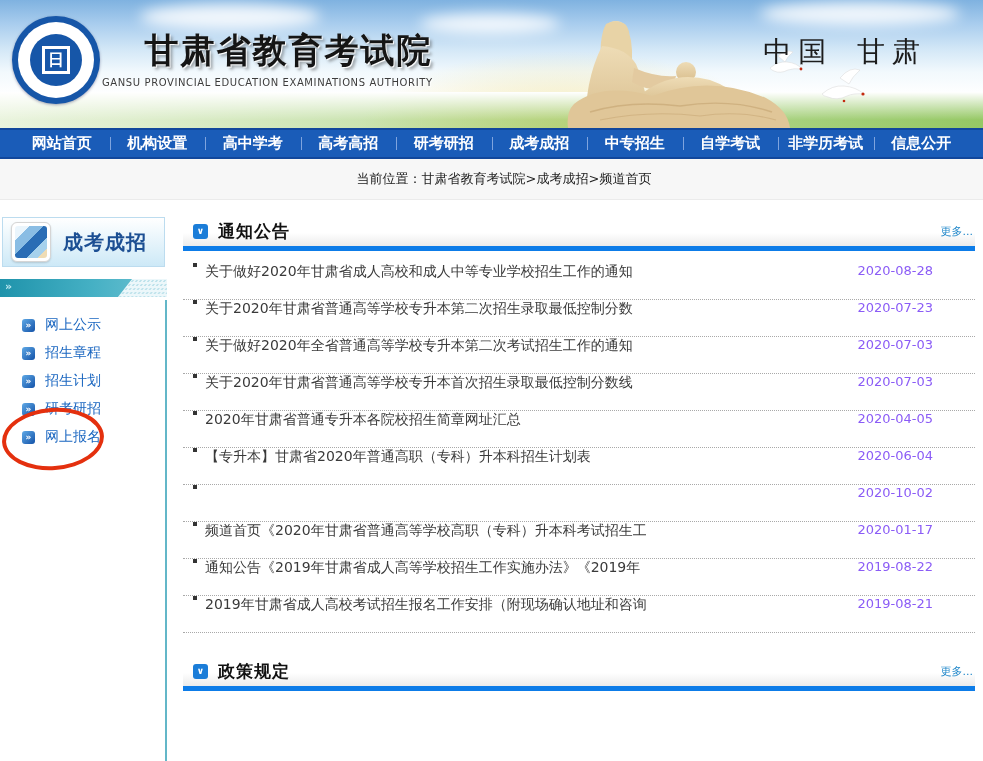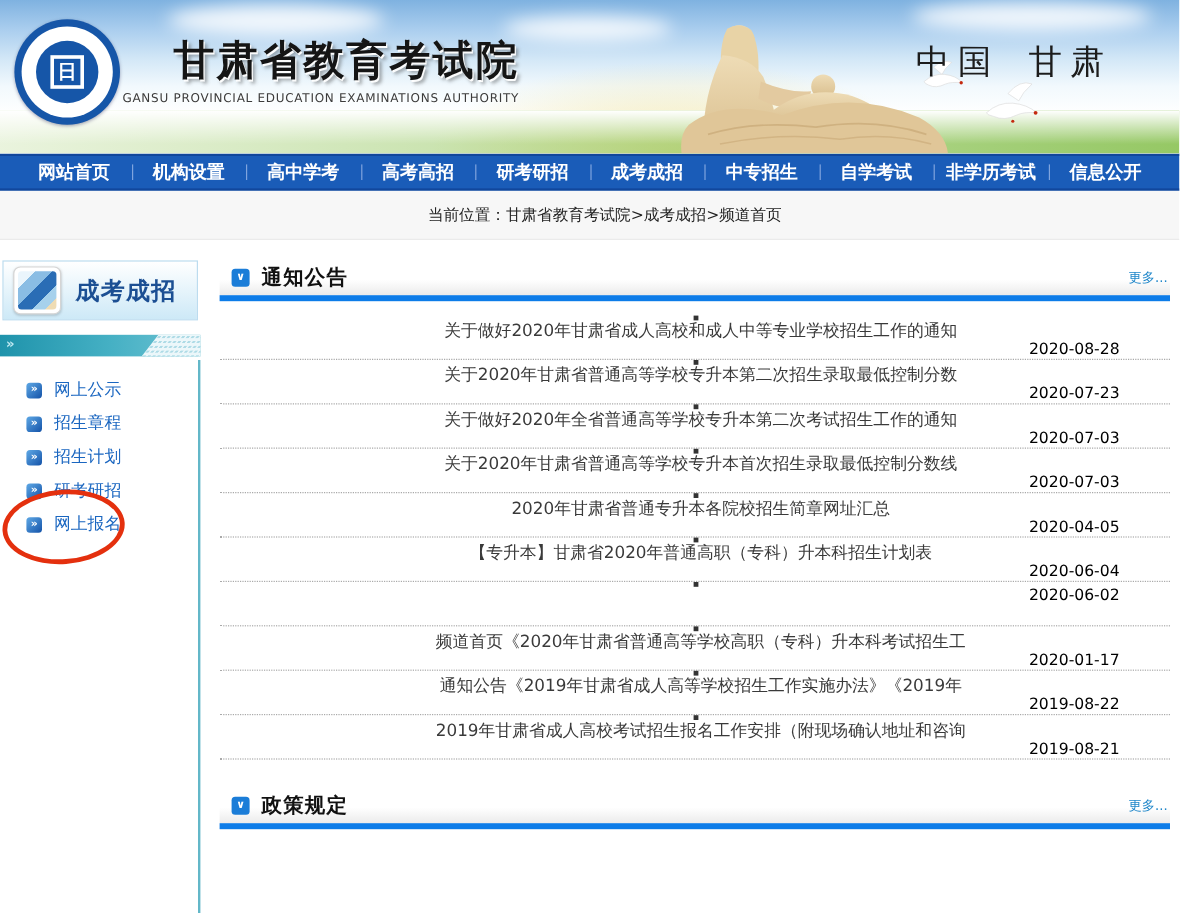--- a/index.html
+++ b/index.html
@@ -86,26 +86,26 @@
   .sec-header { height:34px; display:flex; align-items:center; padding:0 2px 0 10px;
     background:linear-gradient(to bottom,#ffffff 55%,#ebebeb);
     border-bottom:5px solid var(--section-bar-blue,#0d7ce8); }
   .sec-icon { width:15px; height:15px; border-radius:3px; background:#1b7dd8; flex:none;
     color:#fff; font-size:9px; font-weight:bold; line-height:15px; text-align:center; }
   .sec-title { margin-left:10px; font-size:17px; font-weight:bold; color:#111; letter-spacing:1px; }
   .sec-more { margin-left:auto; font-size:11px; color:var(--link-blue,#1e86c9); text-decoration:none; cursor:pointer; }
 
   .rows { margin-top:12px; }
   .rows2 { margin-top:8px; }
-  .row { height:37px; display:flex; align-items:center; padding:0 0 0 10px;
-    border-bottom:1px dotted #a9a9a9;flex-direction:column; }
+  .row { height:37px; display:flex; padding:0 0 0 10px;
+    border-bottom:1px dotted #a9a9a9; }
   .bullet { width:4px; height:4px; background:#333; flex:none; margin-right:8px; }
   .row-title { font-size:14px; color:#3a3a3a; text-decoration:none; cursor:pointer;
     white-space:nowrap; overflow:hidden; }
-  .row-date { margin-left:auto; padding-right:42px; font-size:13px; color:#000000; flex:none; }
+  .row-date { margin-left:auto; padding-right:42px; font-size:13px; color:#8b5cf6; flex:none; }
   .gap2 { margin-top:24px; }
 </style>
 </head>
 <body>
 
 <div class="page">
 
   <div class="header">
     <div class="cloud" style="left:140px;top:4px;width:180px;height:26px;"></div>
     <div class="cloud" style="left:420px;top:14px;width:140px;height:20px;"></div>
@@ -249,21 +249,21 @@
           <a class="row-title">2020年甘肃省普通专升本各院校招生简章网址汇总</a>
           <span class="row-date">2020-04-05</span>
         </div>
         <div class="row">
           <span class="bullet"></span>
           <a class="row-title">【专升本】甘肃省2020年普通高职（专科）升本科招生计划表</a>
           <span class="row-date">2020-06-04</span>
         </div>
         <div class="row">
           <span class="bullet"></span>
-          <span class="row-date">2020-06-02</span>
+          <span class="row-date">2020-10-02</span>
         </div>
         <div class="row">
           <span class="bullet"></span>
           <a class="row-title">频道首页《2020年甘肃省普通高等学校高职（专科）升本科考试招生工</a>
           <span class="row-date">2020-01-17</span>
         </div>
         <div class="row">
           <span class="bullet"></span>
           <a class="row-title">通知公告《2019年甘肃省成人高等学校招生工作实施办法》《2019年</a>
           <span class="row-date">2019-08-22</span>

